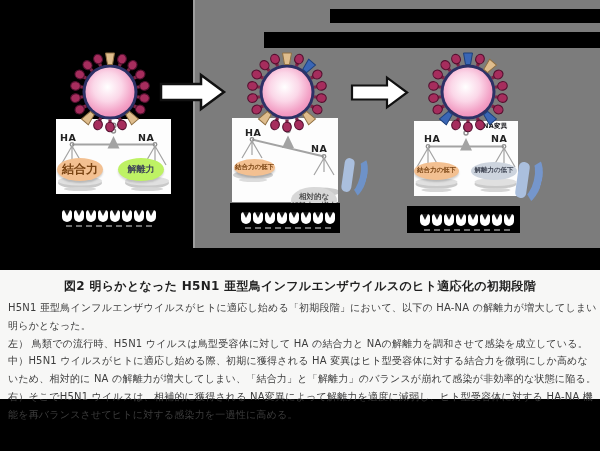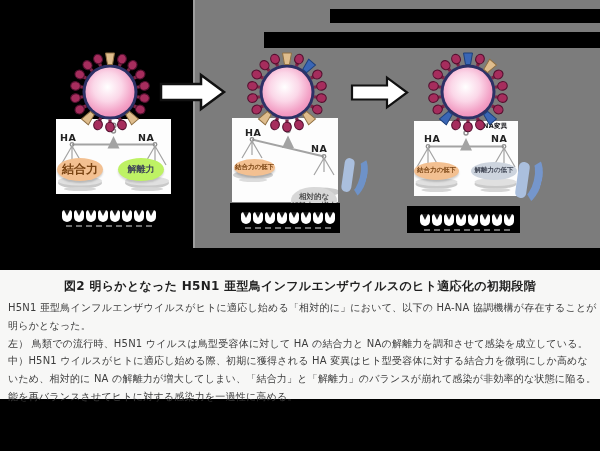--- a/index.html
+++ b/index.html
@@ -458,22 +458,23 @@
         <div class="receptor"></div>
         <div class="receptor"></div>
         <div class="receptor"></div>
       </div>
     <div class="dashline"></div>
   </div>
 
   <div class="caption">
     <div class="caption-title">図2 明らかとなった H5N1 亜型鳥インフルエンザウイルスのヒト適応化の初期段階</div>
     <div class="caption-body">
-      <div class="cap-line">H5N1 亜型鳥インフルエンザウイルスがヒトに適応し始める「相対的に」において、以下の HA-NA 協調機構が存在することが</div>
+      <div class="cap-line">H5N1 亜型鳥インフルエンザウイルスがヒトに適応し始める「初期段階」において、以下の HA-NA の解離力が増大してしまい</div>
       <div class="cap-line">明らかとなった。</div>
       <div class="cap-line">左） 鳥類での流行時、H5N1 ウイルスは鳥型受容体に対して HA の結合力と NAの解離力を調和させて感染を成立している。</div>
       <div class="cap-line">中）H5N1 ウイルスがヒトに適応し始める際、初期に獲得される HA 変異はヒト型受容体に対する結合力を微弱にしか高めな</div>
       <div class="cap-line">いため、相対的に NA の解離力が増大してしまい、「結合力」と「解離力」のバランスが崩れて感染が非効率的な状態に陥る。</div>
+      <div class="cap-line">右）そこでH5N1 ウイルスは、相補的に獲得される NA変異によって解離力を適度に減弱し、ヒト型受容体に対する HA-NA 機</div>
       <div class="cap-line">能を再バランスさせてヒトに対する感染力を一過性に高める。</div>
     </div>
   </div>
 
 </div>
 
 </body></html>

